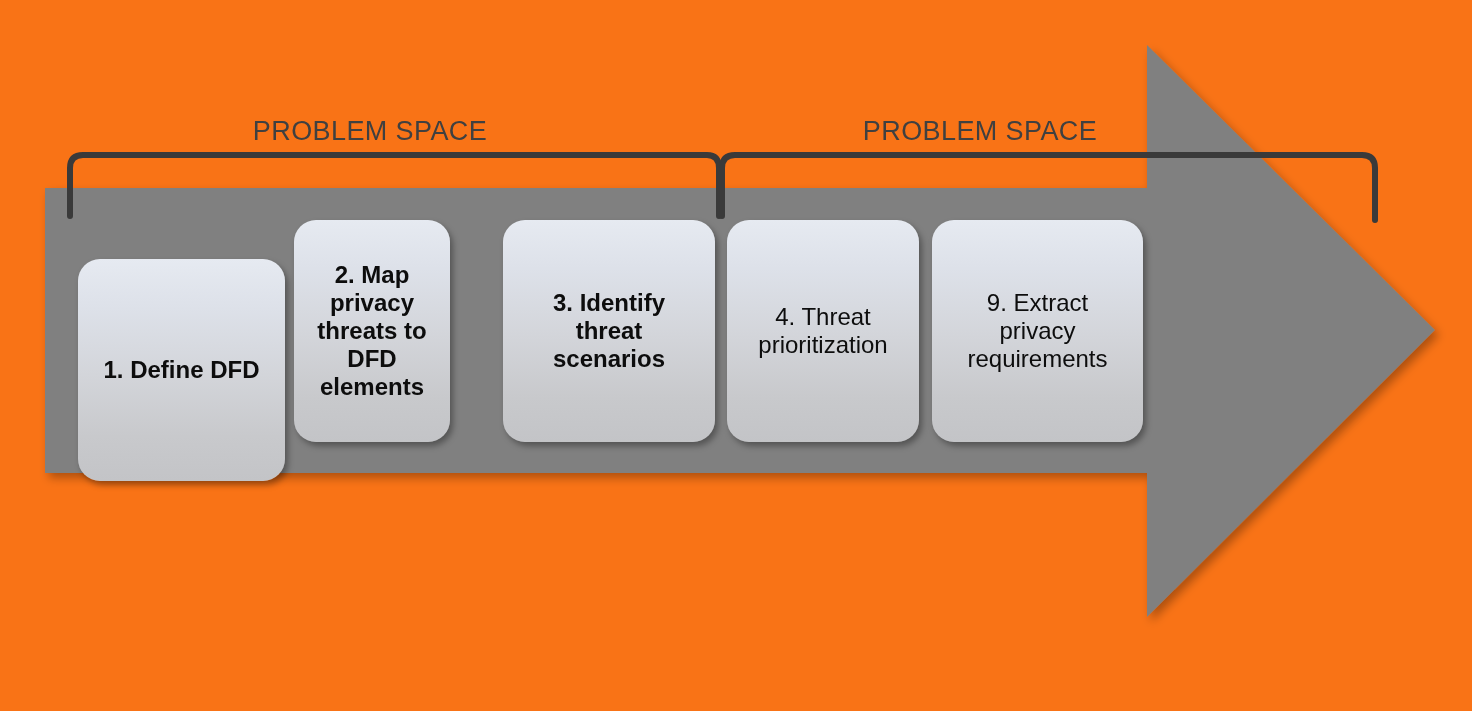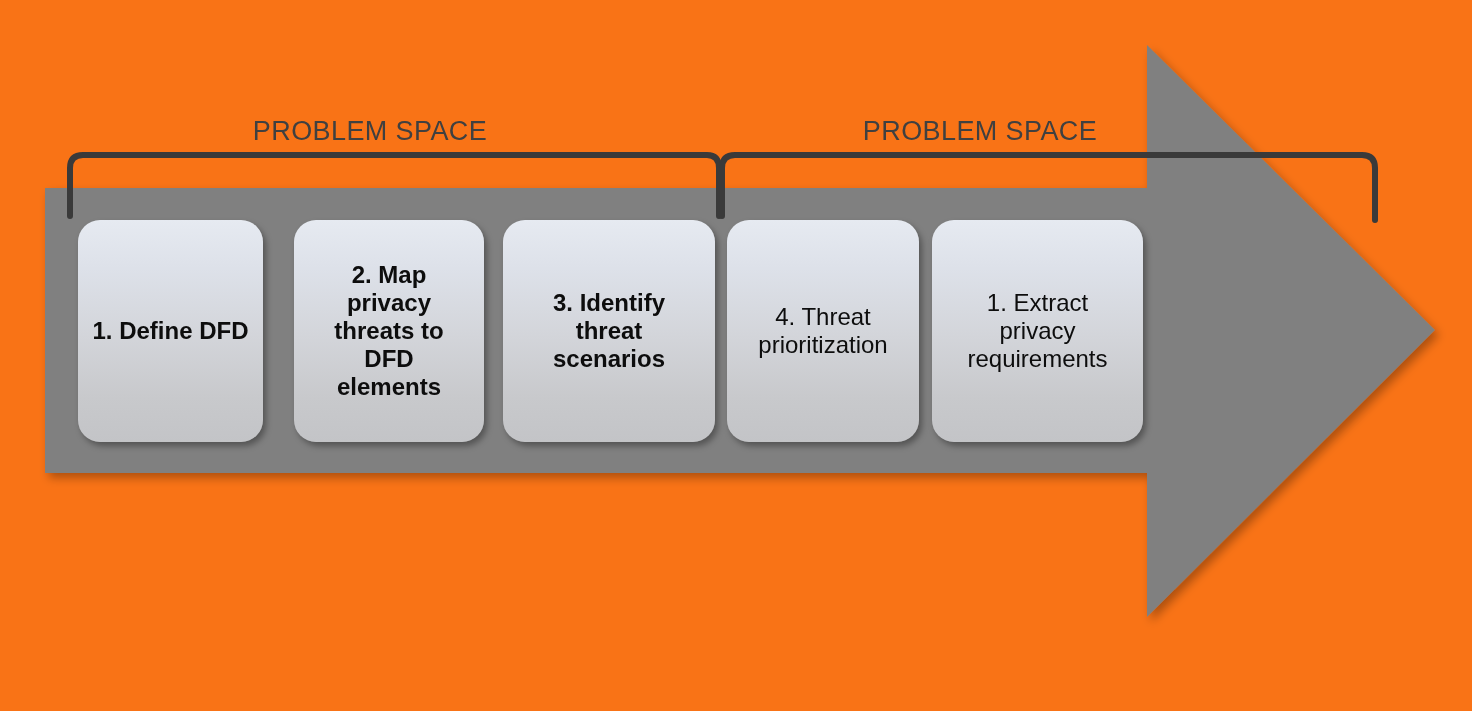--- a/index.html
+++ b/index.html
@@ -62,22 +62,22 @@
   .step-text {
     color: #0d0d0d;
     font-size: 24px;
     line-height: 1.17;
     text-align: center;
     font-family: "Liberation Sans", sans-serif;
     white-space: pre-line;
   }
   .step-text.bold { font-weight: bold; }
 
-  #step-box-0 { left: 78px;   width: 185px; }
-  #step-box-1 { left: 294px;  width: 190px; }
+  #step-box-0 { left: 78px;   width: 207px; margin-top: 39px; }
+  #step-box-1 { left: 294px;  width: 156px; }
   #step-box-2 { left: 503px;  width: 212px; }
   #step-box-3 { left: 727px;  width: 192px; }
   #step-box-4 { left: 932px;  width: 211px; }
   #step-box-5 { left: 1155px; width: 212px; }
 </style>
 </head>
 <body>
 
 <div class="canvas">
 
@@ -113,18 +113,18 @@
   <div class="step-box" id="step-box-2">
     <span class="step-text bold">3. Identify
 threat
 scenarios</span>
   </div>
   <div class="step-box" id="step-box-3">
     <span class="step-text">4. Threat
 prioritization</span>
   </div>
   <div class="step-box" id="step-box-4">
-    <span class="step-text">1. Extract
+    <span class="step-text">9. Extract
 privacy
 requirements</span>
   </div>
 
 </div>
 
 </body></html>

